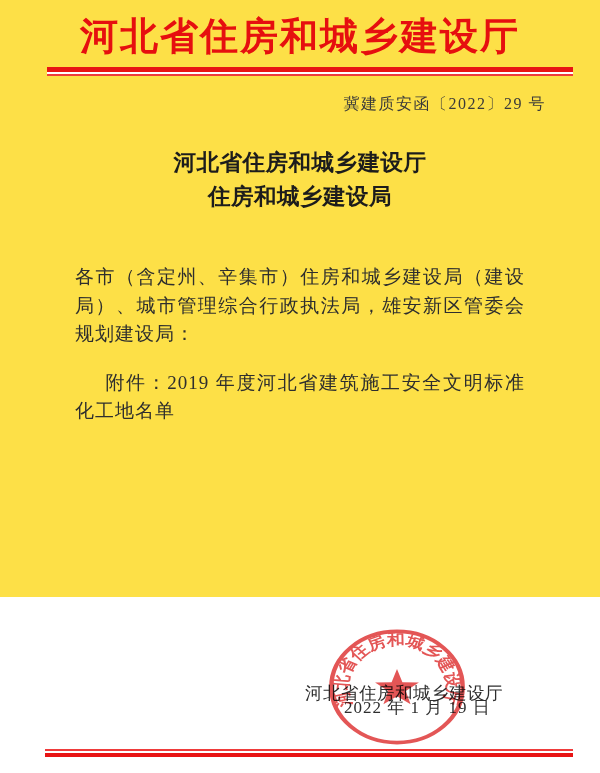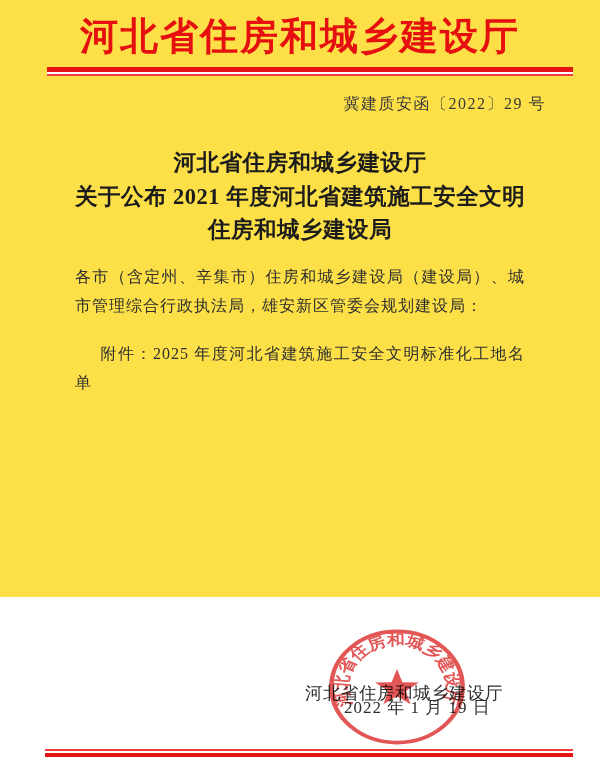--- a/index.html
+++ b/index.html
@@ -42,21 +42,21 @@
   .title-block {
     position: absolute; top: 146px; left: 0; width: 600px;
     text-align: center;
     font-size: 22.5px; font-weight: bold; color: #1c1c1c;
     line-height: 33.5px;
     letter-spacing: 0.5px;
   }
   
   .body-block {
     position: absolute; top: 263px; left: 75px; width: 450px;
-    font-size: 16px; line-height: 28.5px;
+    font-size: 19px; line-height: 28.5px;
     color: #2e2e2e;
     text-align: justify;
     letter-spacing: 1px;
   }
   .body-block p.indent { text-indent: 2em; }
   .attachment-line { margin-top: 20px; text-indent: 1.6em; }
   
   .signature-agency {
     position: absolute; top: 681px; left: 305px;
     font-size: 17.5px; color: #2e2e2e; letter-spacing: 0.5px;
@@ -94,27 +94,26 @@
   <div class="rule-top">
     <div class="thick"></div>
     <div class="gap"></div>
     <div class="thin"></div>
   </div>
 
   <div class="doc-number">冀建质安函〔2022〕29 号</div>
 
   <div class="title-block">
     <div>河北省住房和城乡建设厅</div>
-    <div>关于公布 2021 年度河北省建筑施工安全文明</div>
     <div>住房和城乡建设局</div>
   </div>
 
   <div class="body-block">
     <p>各市（含定州、辛集市）住房和城乡建设局（建设局）、城市管理综合行政执法局，雄安新区管委会规划建设局：</p>
-    <p class="attachment-line">附件：2025 年度河北省建筑施工安全文明标准化工地名单</p>
+    <p class="attachment-line">附件：2019 年度河北省建筑施工安全文明标准化工地名单</p>
   </div>
 
   <div class="signature-agency">河北省住房和城乡建设厅</div>
   <div class="signature-date">2022 年 1 月 19 日</div>
 
   <div class="seal">
     <svg viewBox="0 0 160 160" preserveAspectRatio="none" xmlns="http://www.w3.org/2000/svg">
       <circle cx="80" cy="80" r="74" fill="none" stroke="#e03e3e" stroke-width="5"></circle>
       <defs>
         <path id="sealTextArc" d="M 29.3 103.7 A 56 56 0 1 1 130.7 103.7" fill="none"></path>

